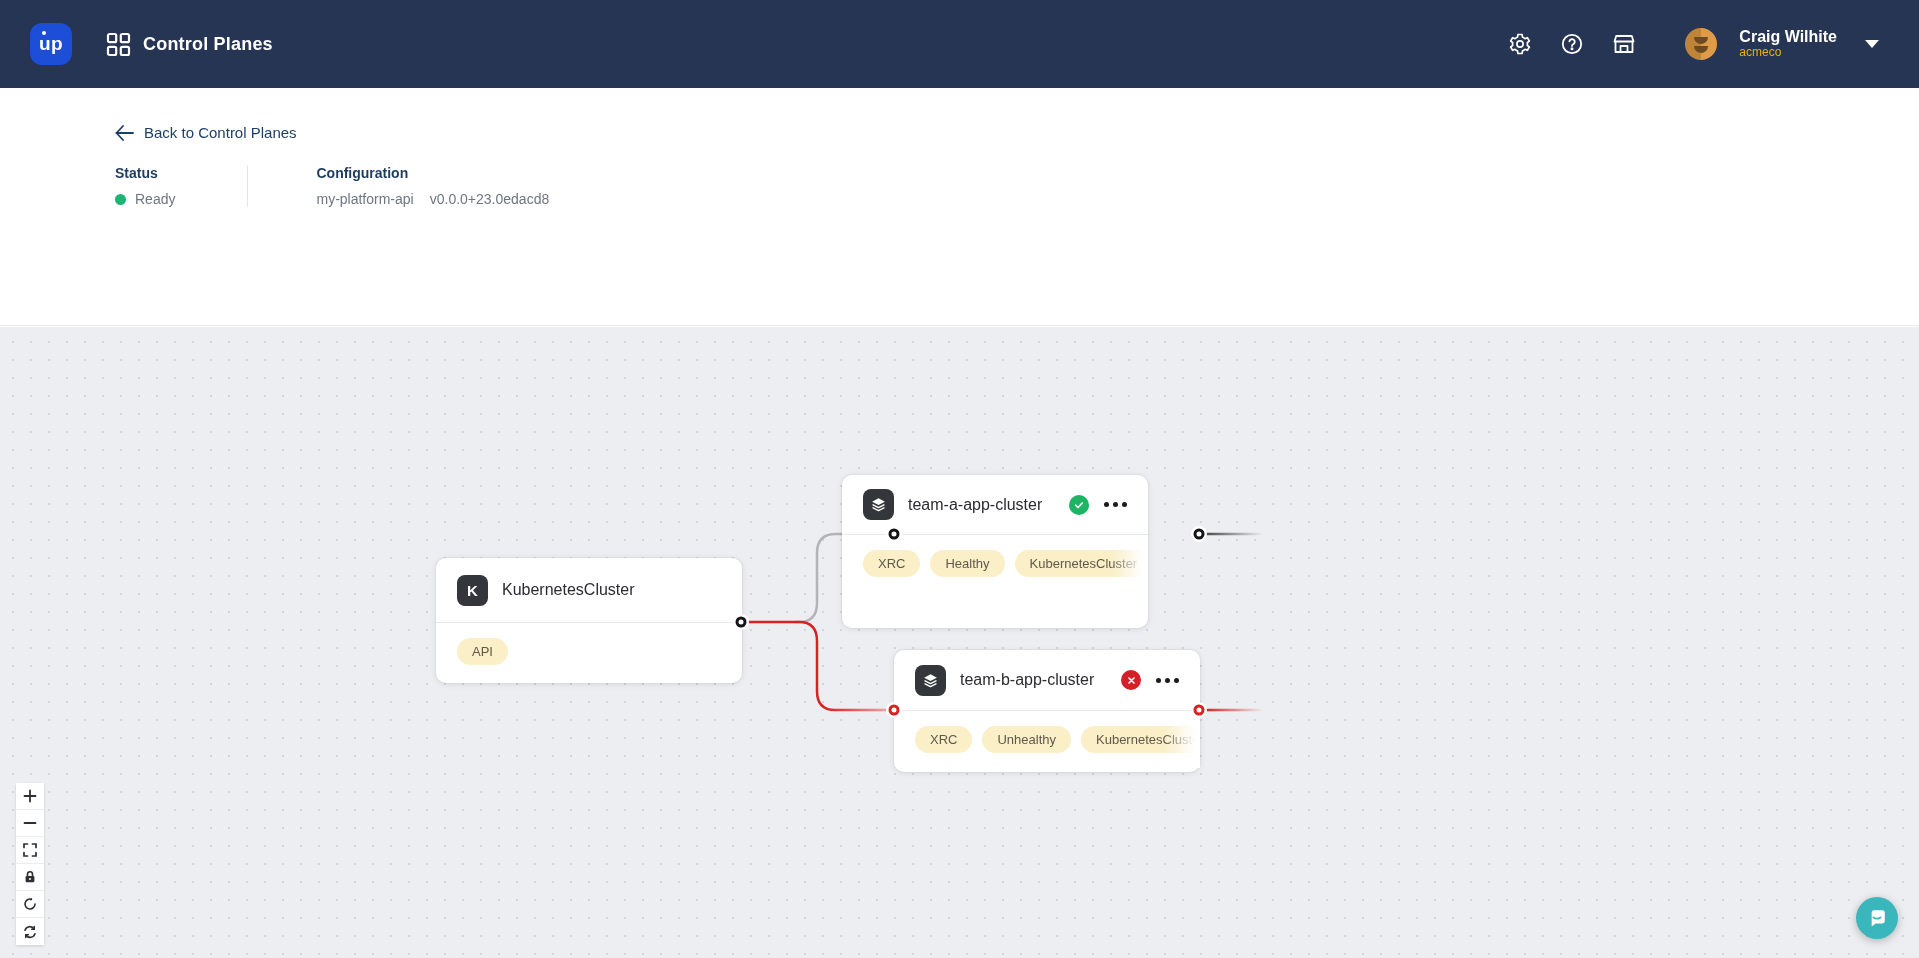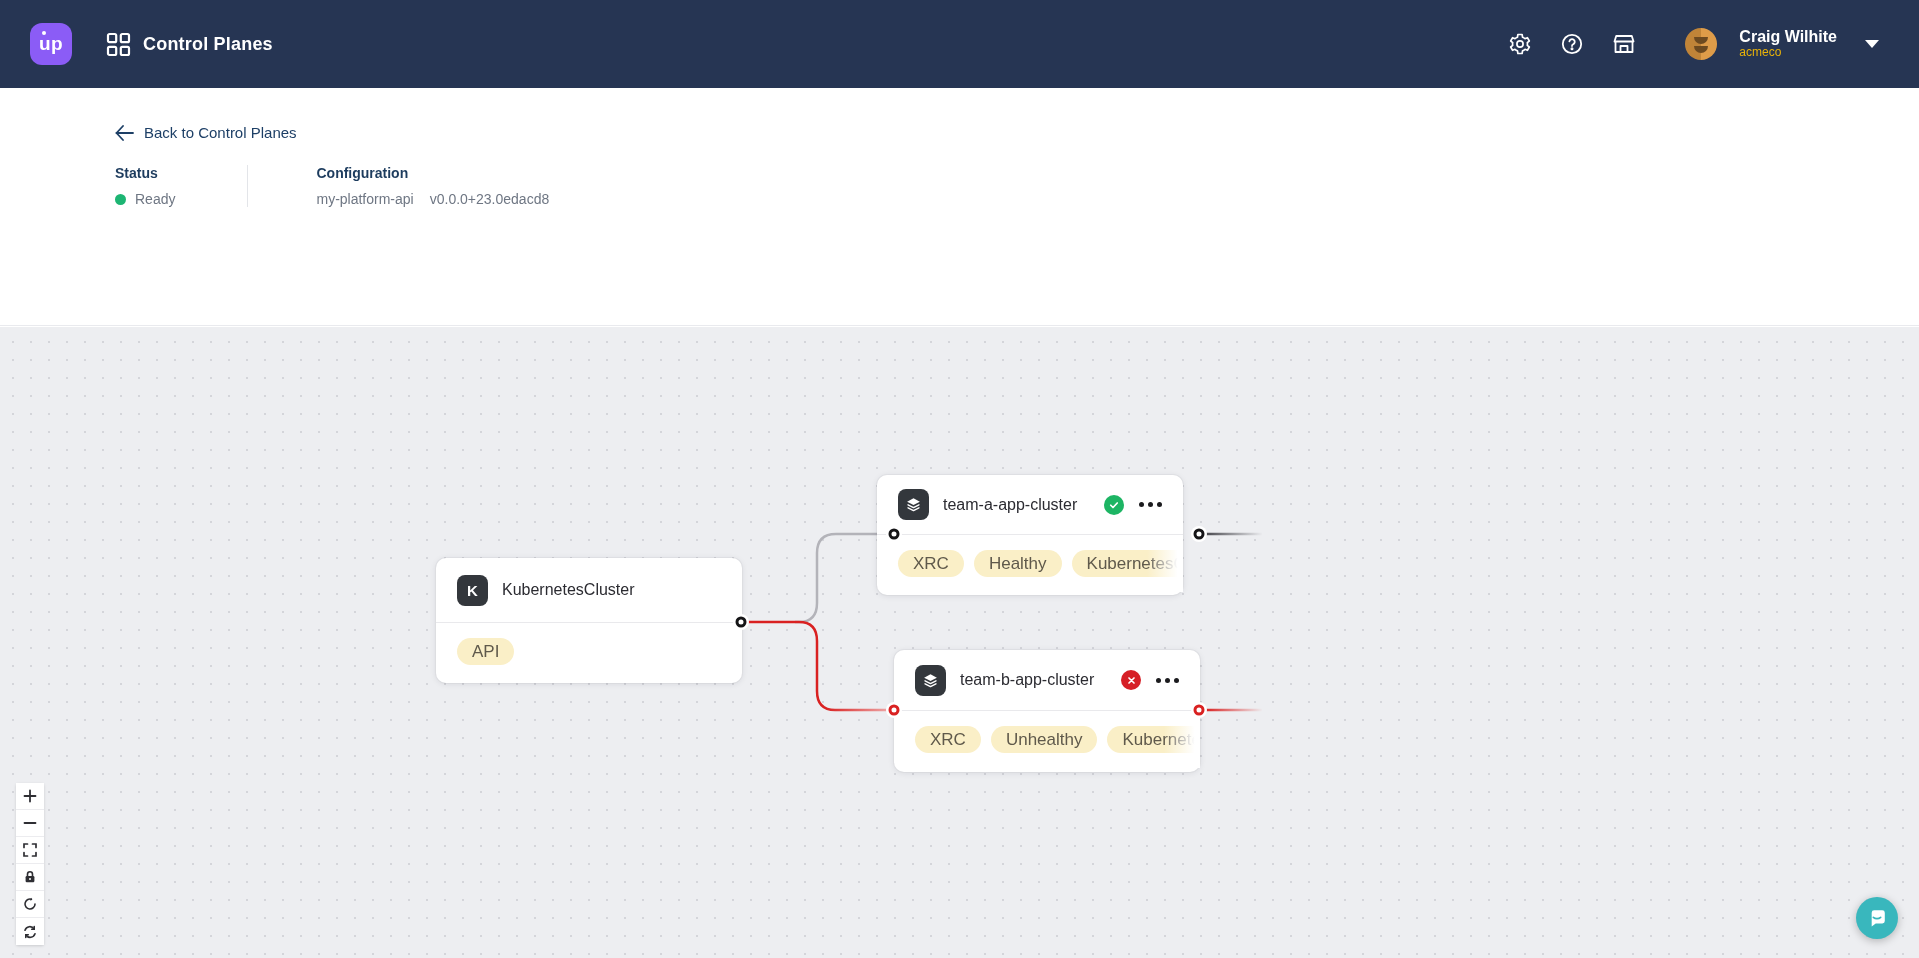--- a/index.html
+++ b/index.html
@@ -3,21 +3,21 @@
 <meta charset="utf-8">
 <style>
   * { margin:0; padding:0; box-sizing:border-box; }
   html,body { width:1919px; height:958px; }
   body { font-family:"Liberation Sans","DejaVu Sans",sans-serif; overflow:hidden; }
   .app { position:relative; width:1919px; height:958px; background:#fff; }
 
   
   .navbar { position:absolute; top:0; left:0; right:0; height:88px; background:#263553;
             display:flex; align-items:center; padding:0 40px 0 30px; }
-  .logo { width:42px; height:42px; border-radius:12px; background:#8b5cf6; color:#fff;
+  .logo { width:42px; height:42px; border-radius:12px; background:#1d4ed8; color:#fff;
           display:flex; align-items:center; justify-content:center; font-weight:bold;
           font-size:19px; position:relative; letter-spacing:.5px; }
   .logo .logo-dot { position:absolute; top:8px; left:12px; width:4px; height:4px;
           border-radius:50%; background:#fff; }
   .nav-title-group { display:flex; align-items:center; margin-left:34px; gap:12px; }
   .grid-icon svg { display:block; }
   .nav-app-title { color:#fff; font-size:18px; font-weight:bold; letter-spacing:.2px; }
   .nav-right { margin-left:auto; display:flex; align-items:center; gap:26px; }
   .nav-icon { width:26px; height:26px; display:flex; align-items:center; justify-content:center; cursor:pointer; }
   .user { display:flex; align-items:center; gap:22px; margin-left:22px; cursor:pointer; }
@@ -70,21 +70,21 @@
   .node-title { margin-left:14px; font-size:16px; color:#2b2b31; white-space:nowrap; }
   .node-status { width:20px; height:20px; border-radius:50%; margin-left:auto; flex:none;
           display:flex; align-items:center; justify-content:center; }
   .node-status.healthy { background:#1db564; }
   .node-status.unhealthy { background:#d61f26; }
   .menu-dots { display:flex; gap:4px; margin-left:15px; cursor:pointer; }
   .menu-dots i { width:5px; height:5px; border-radius:50%; background:#1b1b1e; }
   .node-body { border-top:1px solid #e9e9ec; position:relative; padding:15px 21px;
           display:flex; gap:10px; overflow:hidden; }
   .badge { height:27px; line-height:27px; padding:0 15px; border-radius:14px;
-          background:#faefc7; color:#5f594b; font-size:17px; white-space:nowrap; flex:none; }
+          background:#faefc7; color:#5f594b; font-size:13px; white-space:nowrap; flex:none; }
   .fade-right { position:absolute; top:0; right:0; bottom:0; width:36px;
           background:linear-gradient(90deg,rgba(255,255,255,0),#fff 85%); pointer-events:none; }
 
   .handle { position:absolute; width:11px; height:11px; border-radius:50%; background:#fff;
           border:3.5px solid #151517; box-shadow:0 0 0 2.5px #fff;
           transform:translate(-50%,-50%); cursor:crosshair; }
   .handle.red { border-color:#d92121; }
 
   
   .graph-toolbar { position:absolute; left:16px; top:456px; width:28px; background:#fff;
@@ -211,21 +211,21 @@
         <div class="node-icon">
           <span>K</span>
         </div>
         <span class="node-title">KubernetesCluster</span>
       </div>
       <div class="node-body">
         <span class="badge">API</span>
       </div>
     </div>
 
-    <div class="node" style="left:877px; top:148px; height:120px;">
+    <div class="node" style="left:842px; top:148px; height:153px;">
       <div class="node-header" style="height:59px;">
         <div class="node-icon">
           <svg width="17" height="17" viewBox="0 0 24 24">
             <path fill="#fff" d="M12 3.2 21 8l-9 4.8L3 8z"></path>
             <path fill="none" stroke="#fff" stroke-width="2" stroke-linecap="round" stroke-linejoin="round" d="M4.3 12.4 12 16.4l7.7-4M4.3 16.6 12 20.6l7.7-4"></path>
           </svg>
         </div>
         <span class="node-title">team-a-app-cluster</span>
         <span class="node-status healthy">
           <svg width="12" height="12" viewBox="0 0 24 24">

